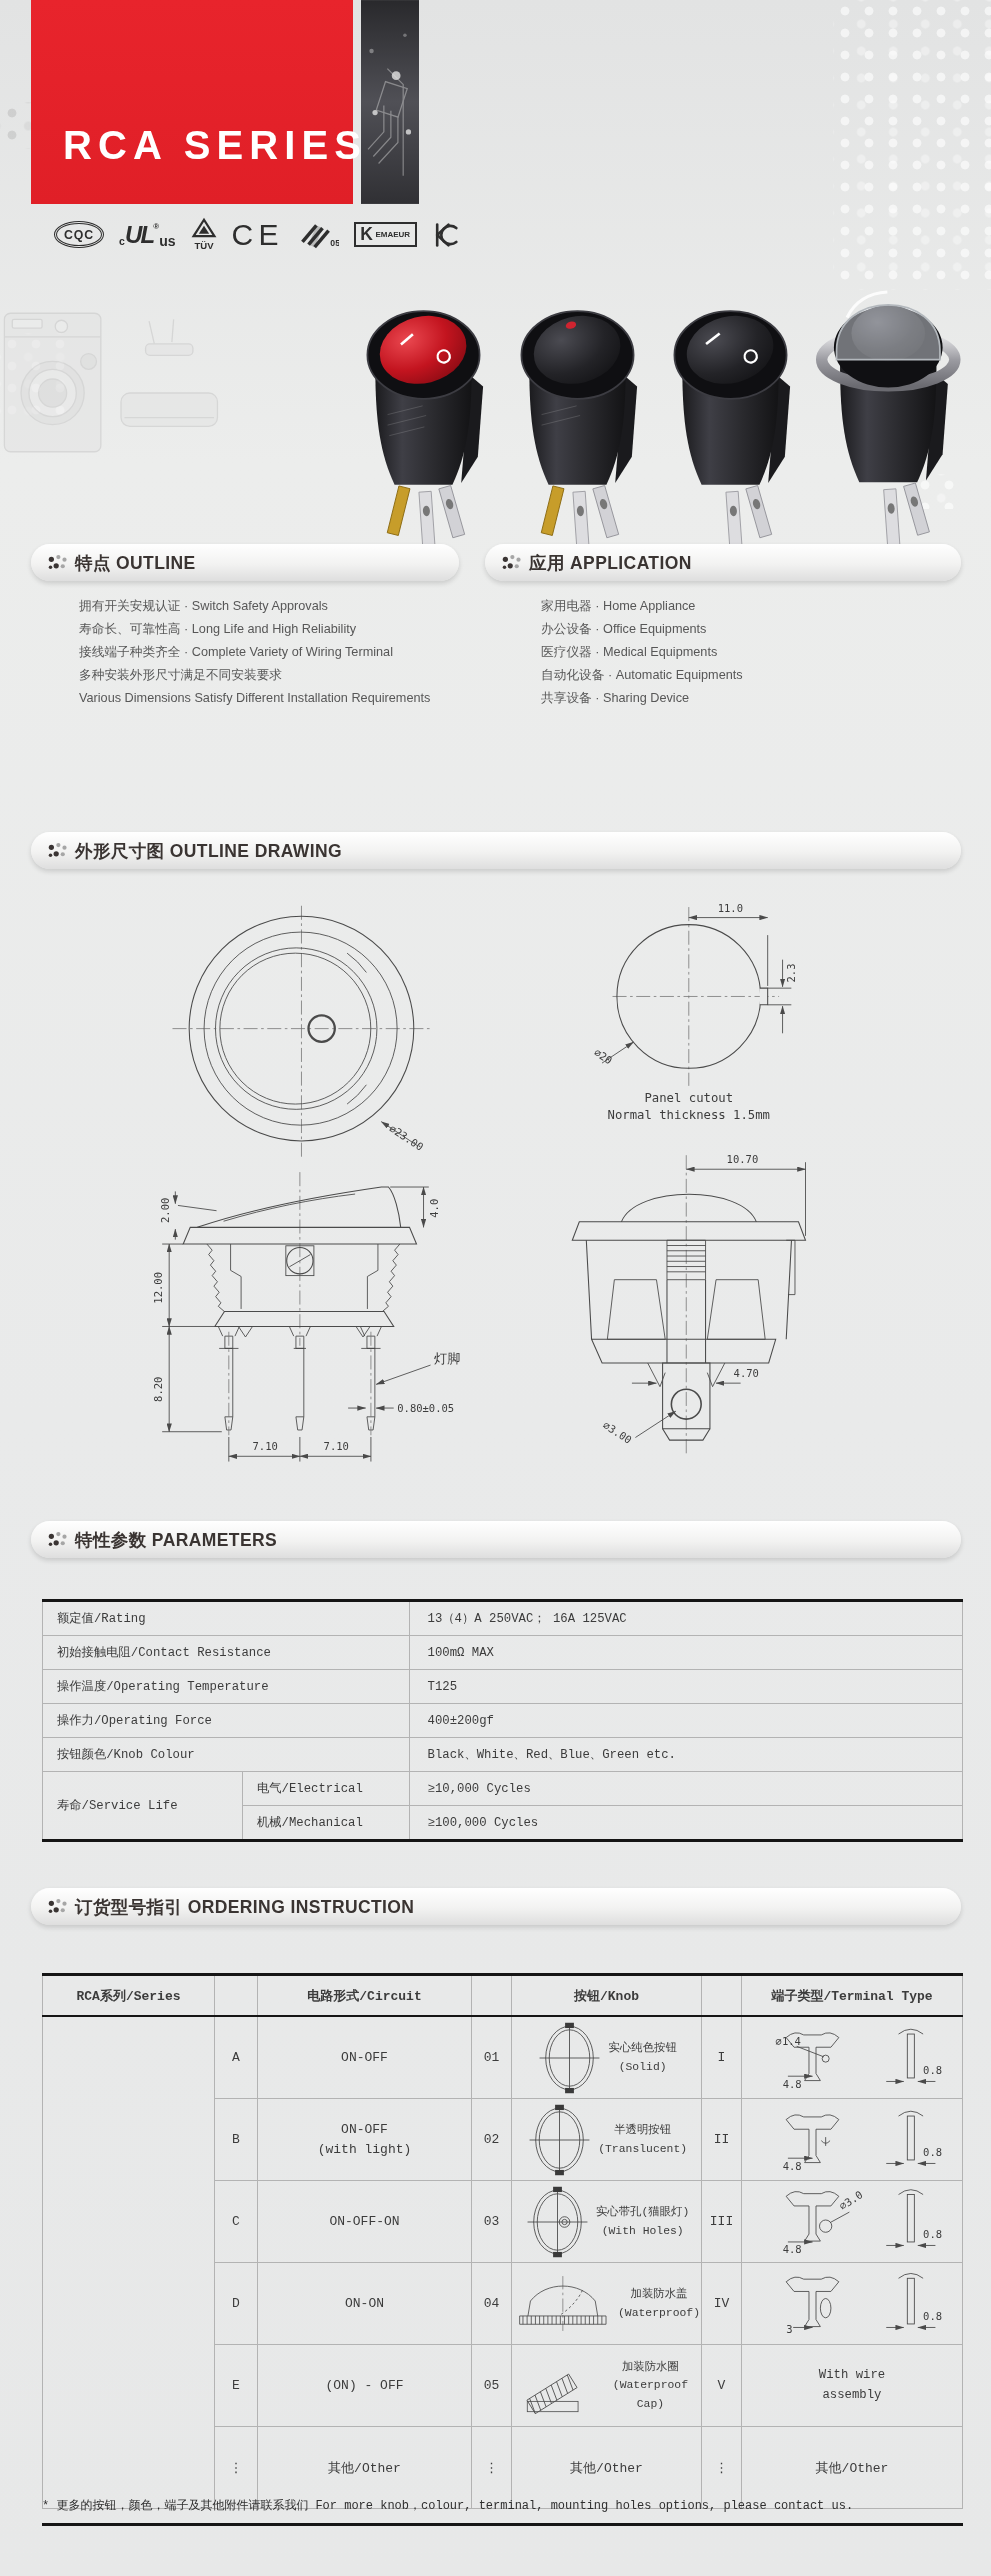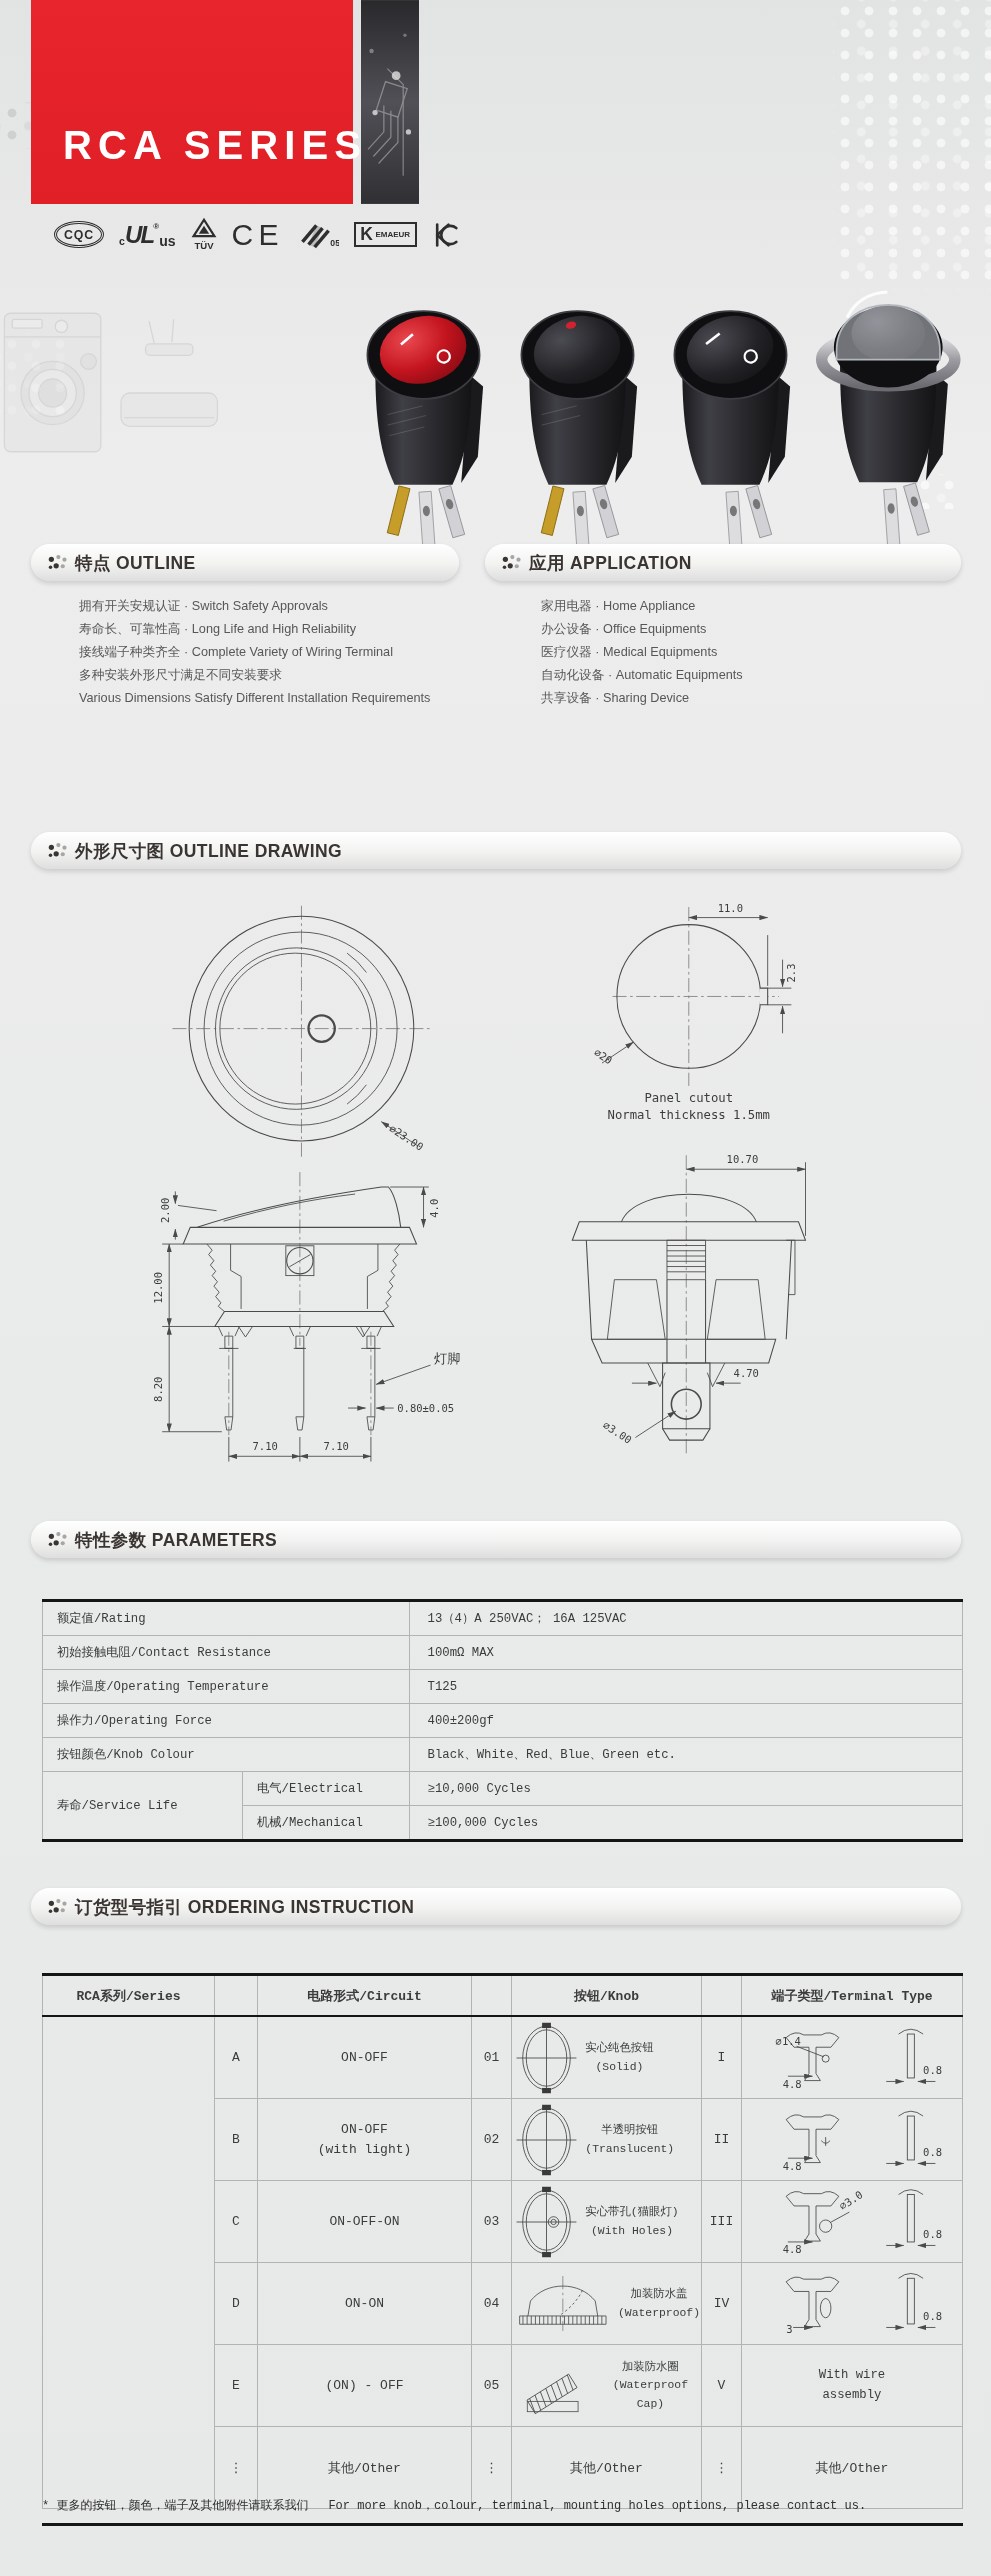--- a/index.html
+++ b/index.html
@@ -50,26 +50,26 @@
     border-top:3.5px solid #151515;border-bottom:3.5px solid #151515;
     font-family:"Liberation Mono","DejaVu Sans Mono",monospace;font-size:12.3px;color:#3c3c3c;}
   .ptable td{border:0.9px solid #b3b3b3;height:33px;vertical-align:middle;padding:0 0 0 14px;}
   .ptable td.pval{padding-left:17.5px;}
   
   .otable{position:absolute;left:42px;top:1973px;width:921px;border-collapse:collapse;table-layout:fixed;
     border-top:3.5px solid #151515;font-family:"Liberation Mono","DejaVu Sans Mono",monospace;font-size:13px;color:#3c3c3c;}
   .otable th{height:37px;border:0.9px solid #b3b3b3;border-top:none;border-bottom:2.6px solid #151515;font-weight:bold;font-size:13px;}
   .otable td{height:79px;border:0.9px solid #b3b3b3;text-align:center;vertical-align:middle;}
   .otable td.knobcell{text-align:left;}
-  .knobwrap{display:flex;align-items:center;justify-content:flex-start;gap:5.3px;}
+  .knobwrap{display:flex;align-items:center;justify-content:center;gap:5.3px;}
   .klabel{font-size:11.4px;line-height:1.6;text-align:center;}
   .circ2{font-size:13px;line-height:1.5;}
   #footnote{position:absolute;left:42px;top:2488px;width:921px;height:35px;border-bottom:3.5px solid #151515;
     font-family:"Liberation Mono","DejaVu Sans Mono",monospace;font-size:12px;color:#2f2f2f;
-    display:flex;align-items:center;gap:20px;}
+    display:flex;align-items:center;gap:7px;}
 </style>
 </head>
 <body>
 
 <div id="canvas">
 
   <svg width="0" height="0" style="position:absolute">
     <defs>
       <marker id="arr" viewBox="0 0 10 6" refX="9.5" refY="3" markerWidth="10" markerHeight="6" orient="auto-start-reverse">
         <path d="M0,0L10,3L0,6z" fill="#4a4a4a"></path>

